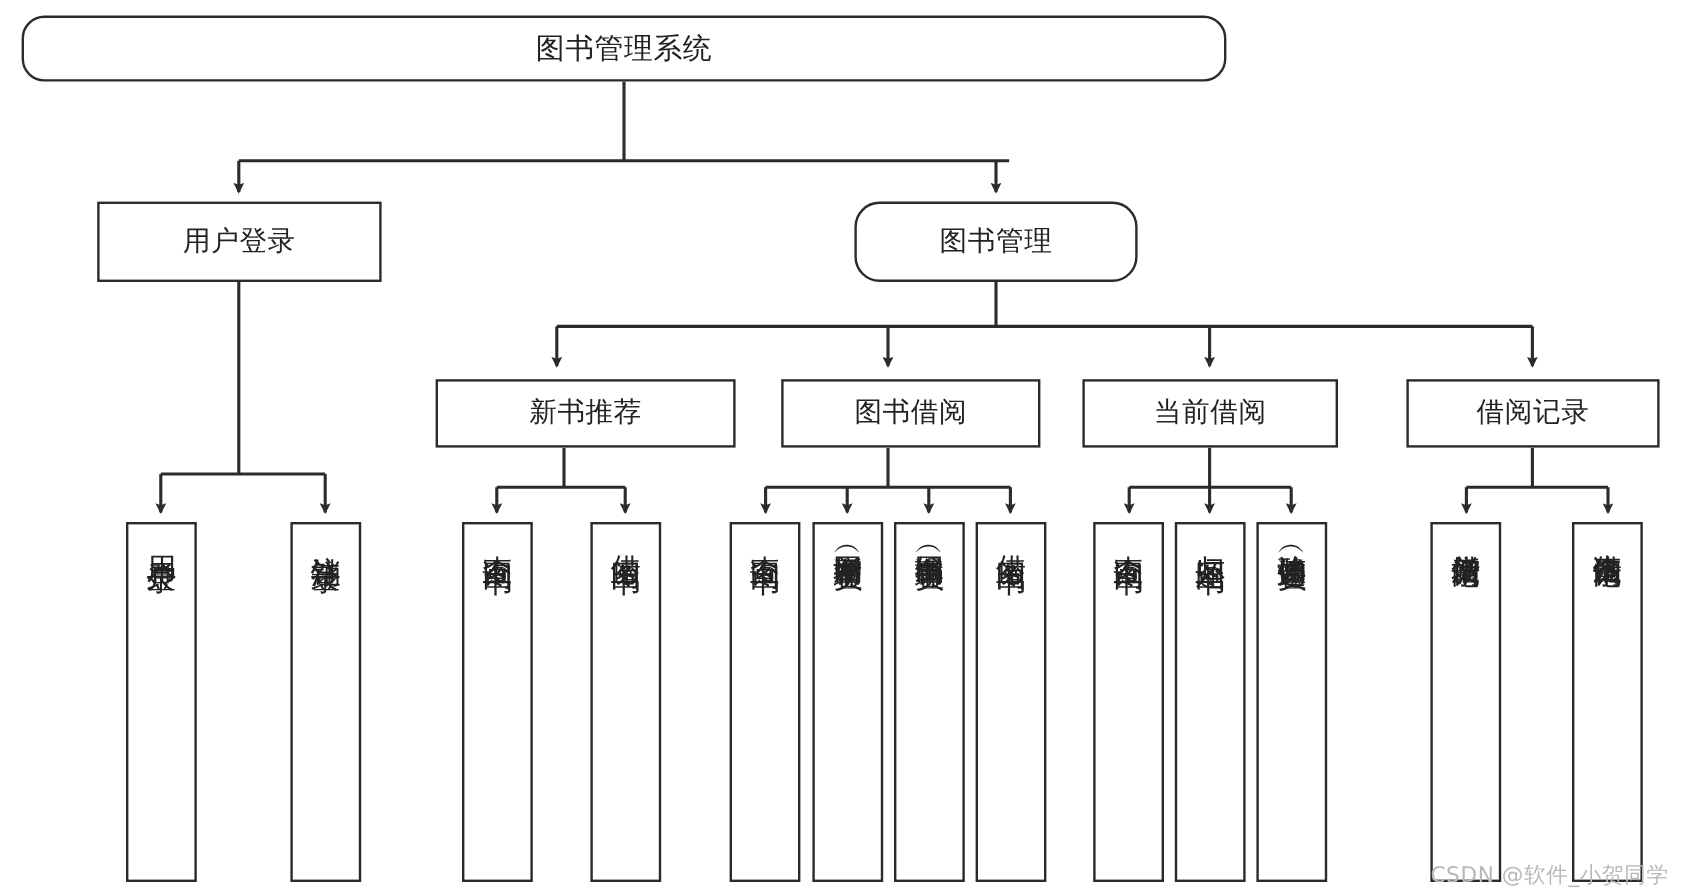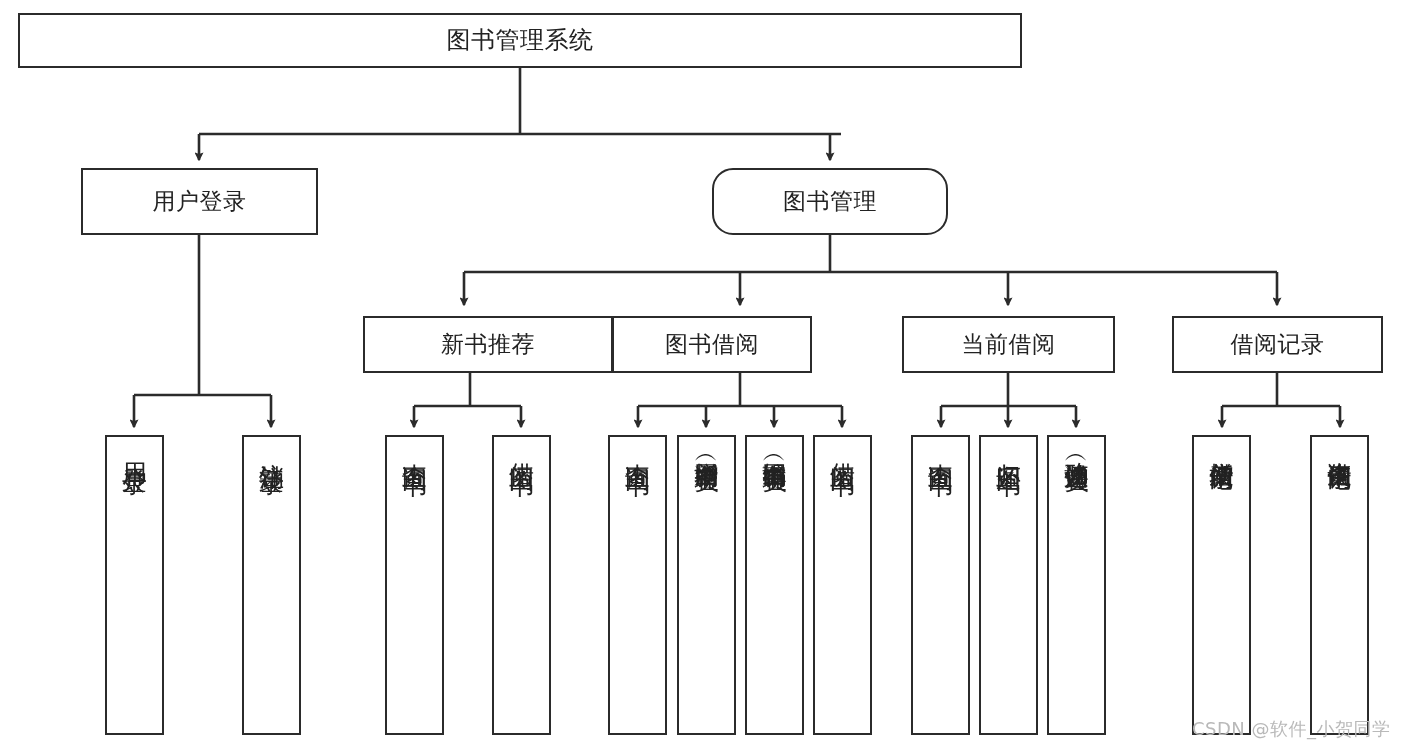--- a/index.html
+++ b/index.html
@@ -125,37 +125,37 @@
       <path d="M1008,406 L1008,427" marker-end="url(#arrowhead)"></path>
       <path d="M1076,406 L1076,427" marker-end="url(#arrowhead)"></path>
 
       <path d="M1277,373 L1277,406"></path>
       <path d="M1222,406 L1340,406"></path>
       <path d="M1222,406 L1222,427" marker-end="url(#arrowhead)"></path>
       <path d="M1340,406 L1340,427" marker-end="url(#arrowhead)"></path>
     </g>
   </svg>
 
-  <div class="node horiz root" style="left:18px; top:13px; width:1004px; height:55px;">
+  <div class="node horiz root" style="left:18px; top:13px; width:1004px; height:55px;border-radius:19px;">
     <span class="node-label">图书管理系统</span>
   </div>
 
   <div class="node horiz" style="left:81px; top:168px; width:237px; height:67px;">
     <span class="node-label">用户登录</span>
   </div>
 
   <div class="node horiz" style="left:712px; top:168px; width:236px; height:67px;border-radius:21px;">
     <span class="node-label">图书管理</span>
   </div>
 
   <div class="node horiz" style="left:363px; top:316px; width:250px; height:57px;">
     <span class="node-label">新书推荐</span>
   </div>
 
-  <div class="node horiz" style="left:612px; top:316px; width:200px; height:57px;">
+  <div class="node horiz" style="left:651px; top:316px; width:216px; height:57px;">
     <span class="node-label">图书借阅</span>
   </div>
 
   <div class="node horiz" style="left:1172px; top:316px; width:211px; height:57px;">
     <span class="node-label">借阅记录</span>
   </div>
 
   <div class="node horiz" style="left:902px; top:316px; width:213px; height:57px;">
     <span class="node-label">当前借阅</span>
   </div>

